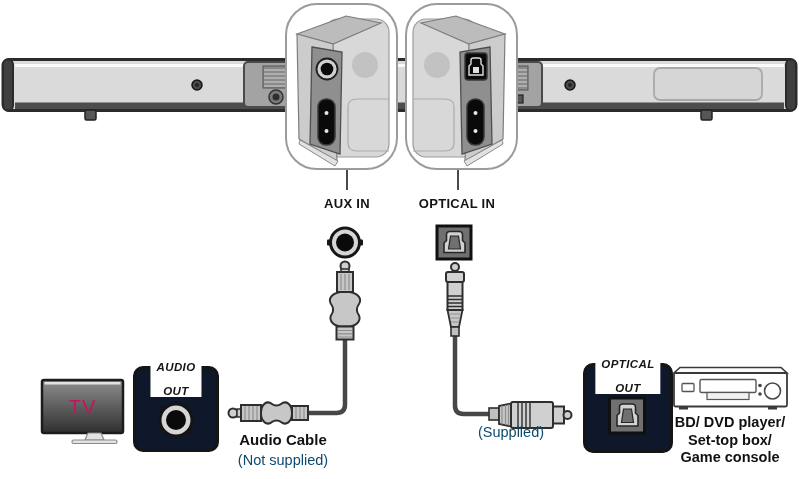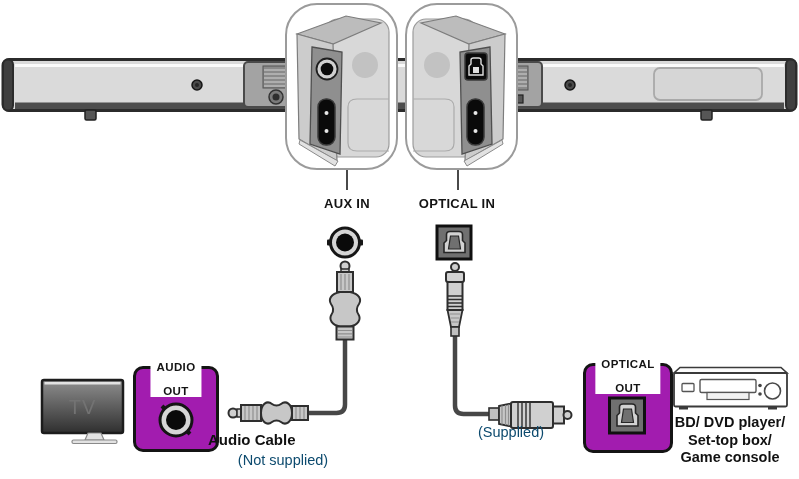--- a/index.html
+++ b/index.html
@@ -5,31 +5,31 @@
   html,body{margin:0;padding:0;background:#fff;}
   #stage{position:relative;width:799px;height:479px;background:#ffffff;overflow:hidden;
          font-family:"Liberation Sans","DejaVu Sans",sans-serif;color:#1a1a1a;}
   svg{display:block;}
   .layer{position:absolute;left:0;top:0;}
   .callout{position:absolute;top:3px;width:113px;height:167px;background:#fff;
            border:2.5px solid #9b9b9b;border-radius:32px;box-sizing:border-box;overflow:hidden;}
   .leader{position:absolute;width:2px;height:20px;top:170px;background:#4a4a4a;}
   .port-label{position:absolute;top:196px;width:120px;text-align:center;
               font-size:13px;font-weight:bold;letter-spacing:.3px;color:#141414;}
-  .outbox{position:absolute;border:3px solid #141414;border-radius:10px;background:#a21caf;box-sizing:border-box;}
+  .outbox{position:absolute;border:3px solid #141414;border-radius:10px;background:#0f172a;box-sizing:border-box;font-style:italic;}
   .legend{position:absolute;top:-7px;left:50%;transform:translateX(-50%);background:#fff;
           padding:0 6px;text-align:center;font-weight:bold;font-size:11.5px;line-height:11.5px;
           letter-spacing:.4px;white-space:nowrap;color:#141414;}
   .legend div+div{margin-top:12px;}
-  .cable-title{position:absolute;width:150px;text-align:left;font-size:15px;font-weight:bold;color:#111;}
+  .cable-title{position:absolute;width:150px;text-align:center;font-size:15px;font-weight:bold;color:#111;}
   .cable-note{position:absolute;width:150px;text-align:center;font-size:14.5px;color:#0c4a6e;}
   .device-label{position:absolute;left:650px;top:414px;width:160px;text-align:center;
                 font-size:14.5px;font-weight:bold;line-height:17.5px;color:#111;}
   .tv-label{position:absolute;left:42px;top:396px;width:81px;text-align:center;
-            font-size:20px;letter-spacing:1px;color:#737373;}
+            font-size:20px;letter-spacing:1px;color:#be185d;}
 </style>
 </head>
 <body>
 
 <div id="stage">
 
   <svg class="layer" width="799" height="479">
     <g>
       <rect x="3" y="59.5" width="793" height="51" rx="6" fill="#dadada" stroke="#2b2b2b" stroke-width="3"></rect>
       <rect x="3" y="59.5" width="10" height="51" rx="5" fill="#3f3f3f" stroke="#2b2b2b" stroke-width="2"></rect>

